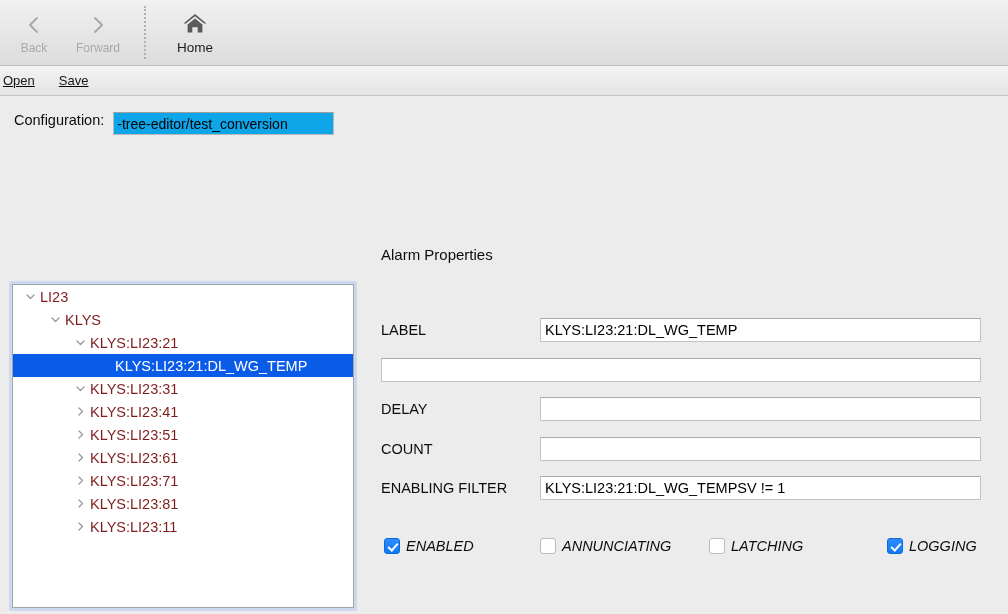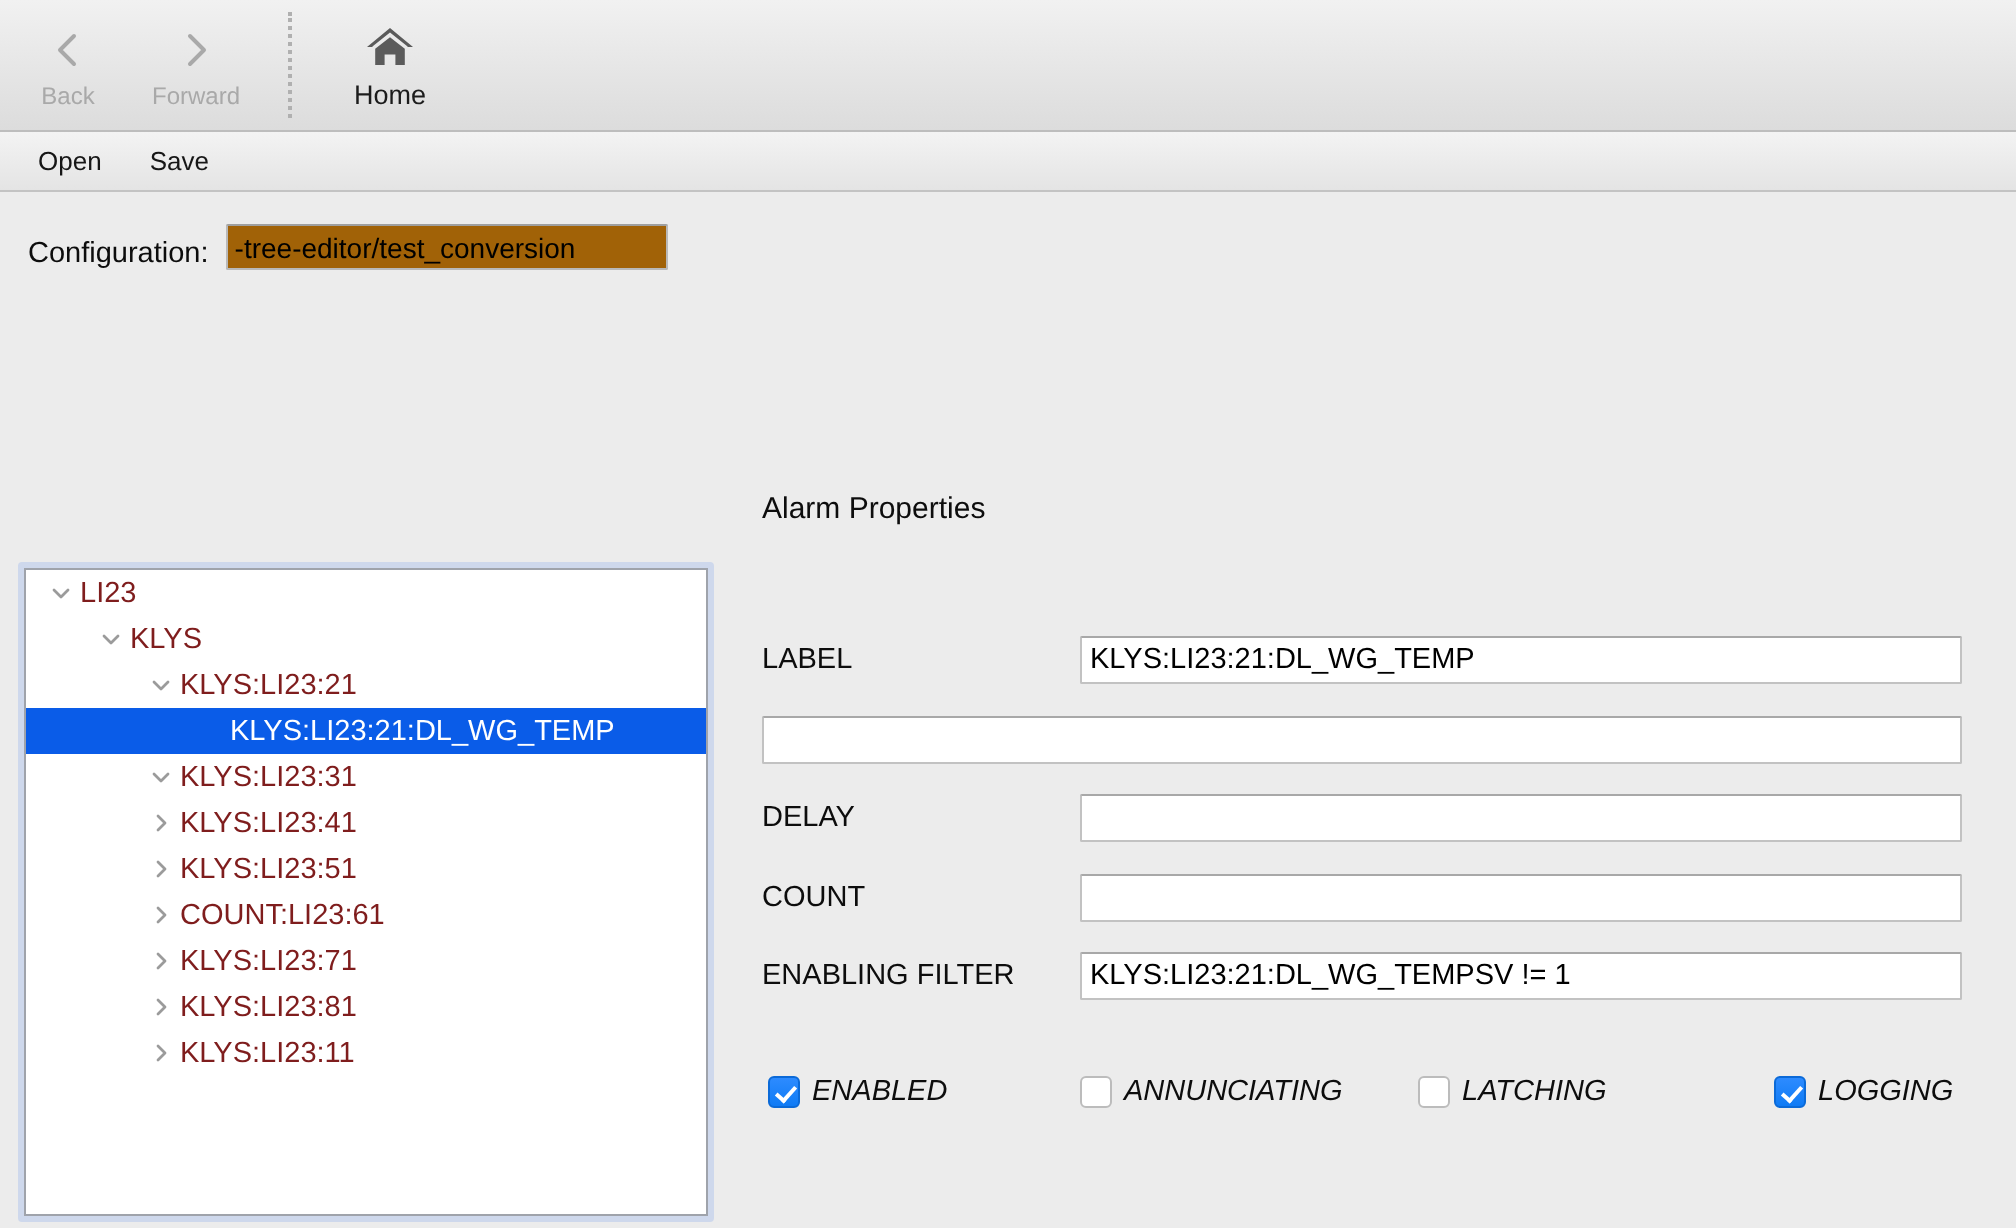--- a/index.html
+++ b/index.html
@@ -71,42 +71,42 @@
   }
   .navbtn.home { width: 70px; }
   .navbtn.home .caption { color: #1c1c1c; font-size: 13.5px; }
 
   
   .menustrip {
     height: 30px; flex: 0 0 30px;
     background: linear-gradient(to bottom, #f3f3f3 0%, #e4e4e4 100%);
     border-bottom: 1px solid #c3c3c3;
     display: flex; align-items: center;
-    padding-left: 16px; gap: 18px;
+    padding-left: 0; gap: 18px; text-decoration: underline;
   }
   .menuitem {
     font-size: 13px; color: #161616;
     padding: 2px 3px; cursor: default;
   }
 
   
   .content {
     flex: 1 1 auto; position: relative;
     background: #ececec;
   }
 
   
   .config-row {
     position: absolute; left: 14px; top: 16px;
-    display: flex; align-items: flex-end; gap: 9px;
+    display: flex; align-items: flex-start; gap: 9px;
   }
   .config-label { font-size: 14.5px; color: #0d0d0d; }
   .config-input {
     width: 221px; height: 23px;
-    background: #a16207;
+    background: #0ea5e9;
     border: 1px solid #b9b9b9;
     border-top-color: #9f9f9f;
     border-radius: 1px;
     font-family: "Liberation Sans", sans-serif;
     font-size: 14px; color: #000;
     padding: 0 3px;
     outline: none;
   }
 
   
@@ -307,21 +307,21 @@
             </span>
             <span class="tree-label">KLYS:LI23:51</span>
           </div>
           <div class="tree-row">
             <span style="flex: 0 0 58px;"></span>
             <span class="twisty">
               <svg width="11" height="11" viewBox="0 0 11 11" fill="none" stroke="#9b9b9b" stroke-width="1.4" stroke-linecap="round" stroke-linejoin="round">
                 <polyline points="4,2 7.5,5.5 4,9"></polyline>
               </svg>
             </span>
-            <span class="tree-label">COUNT:LI23:61</span>
+            <span class="tree-label">KLYS:LI23:61</span>
           </div>
           <div class="tree-row">
             <span style="flex: 0 0 58px;"></span>
             <span class="twisty">
               <svg width="11" height="11" viewBox="0 0 11 11" fill="none" stroke="#9b9b9b" stroke-width="1.4" stroke-linecap="round" stroke-linejoin="round">
                 <polyline points="4,2 7.5,5.5 4,9"></polyline>
               </svg>
             </span>
             <span class="tree-label">KLYS:LI23:71</span>
           </div>

